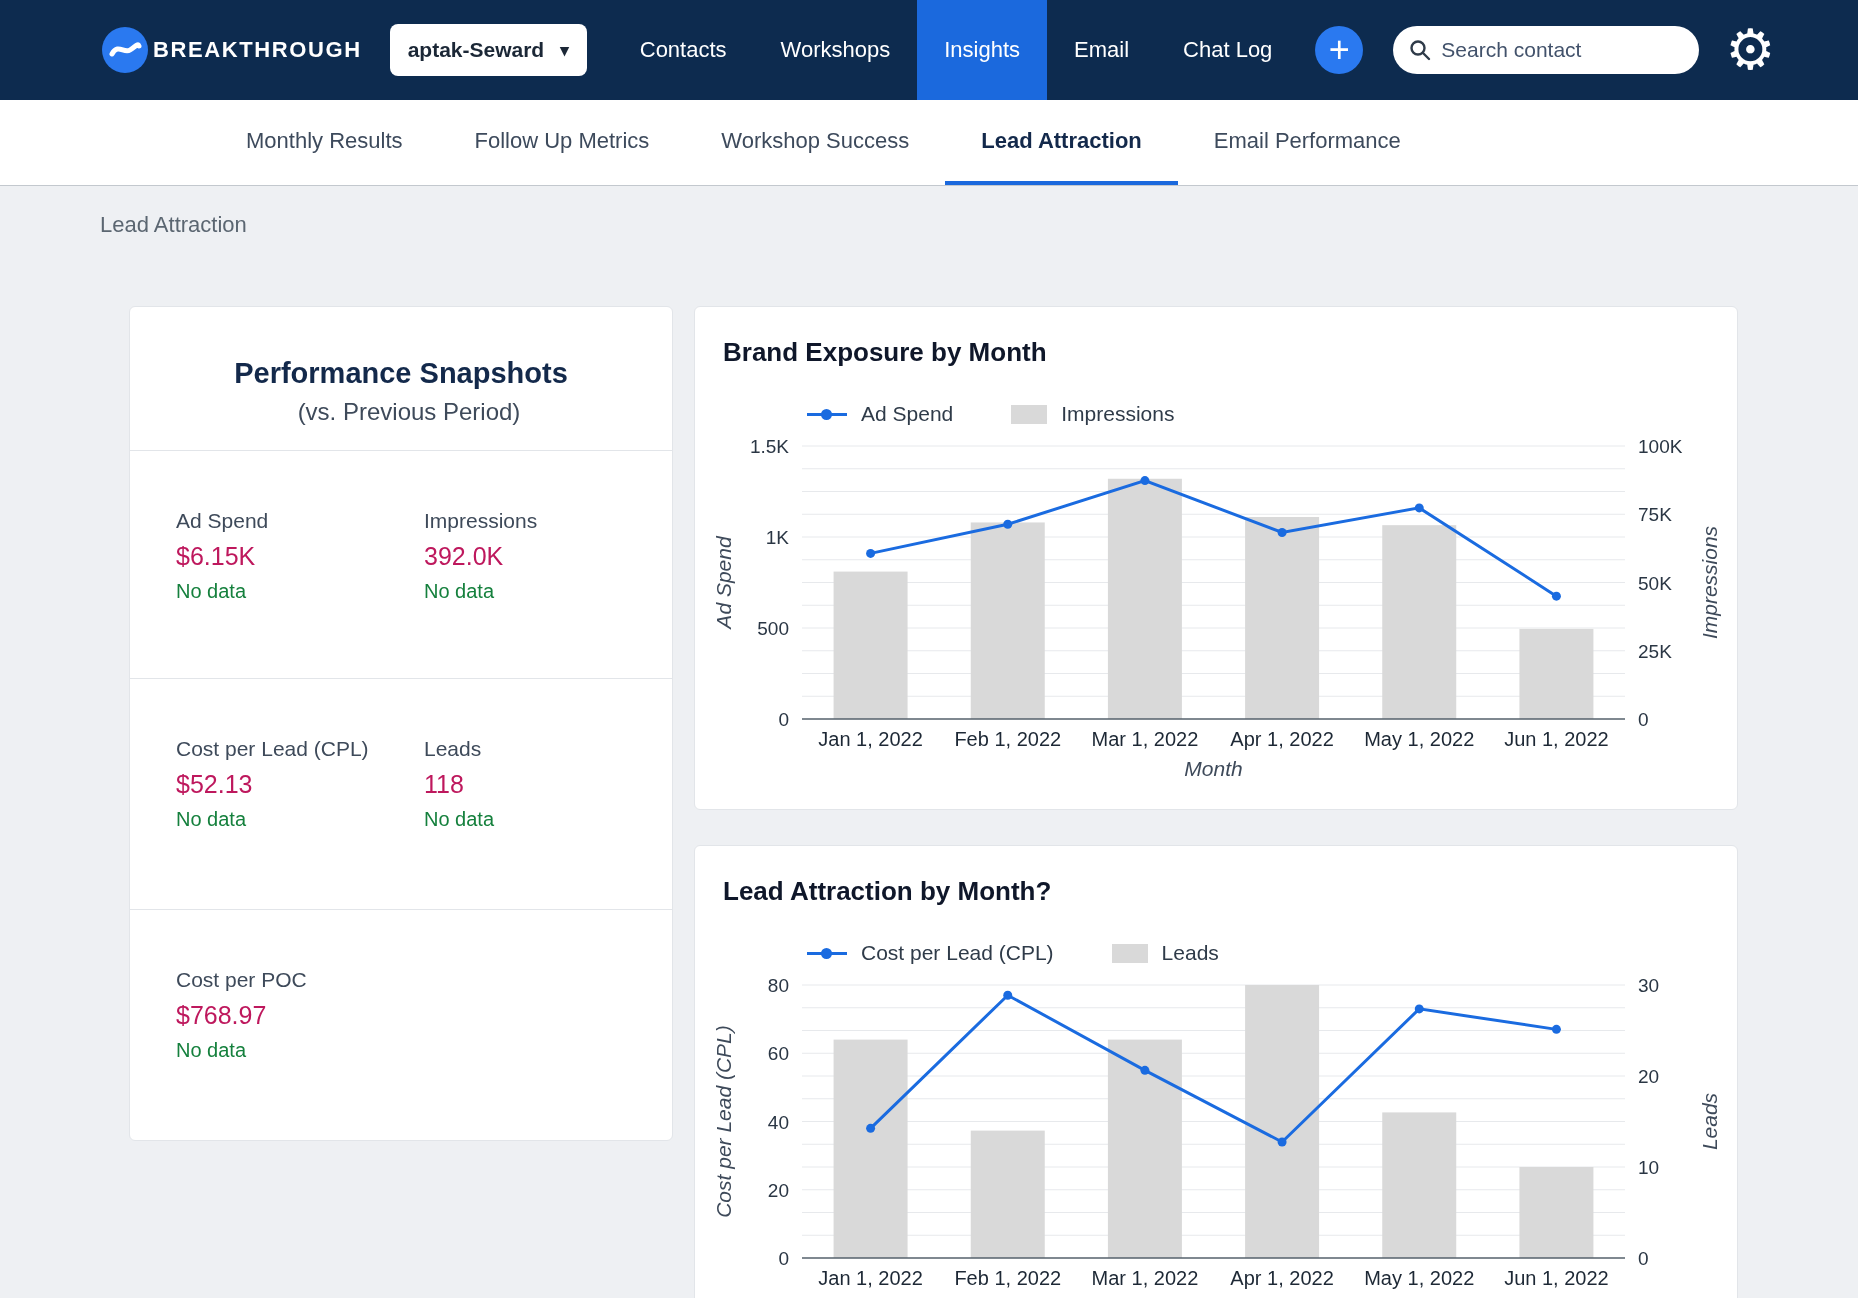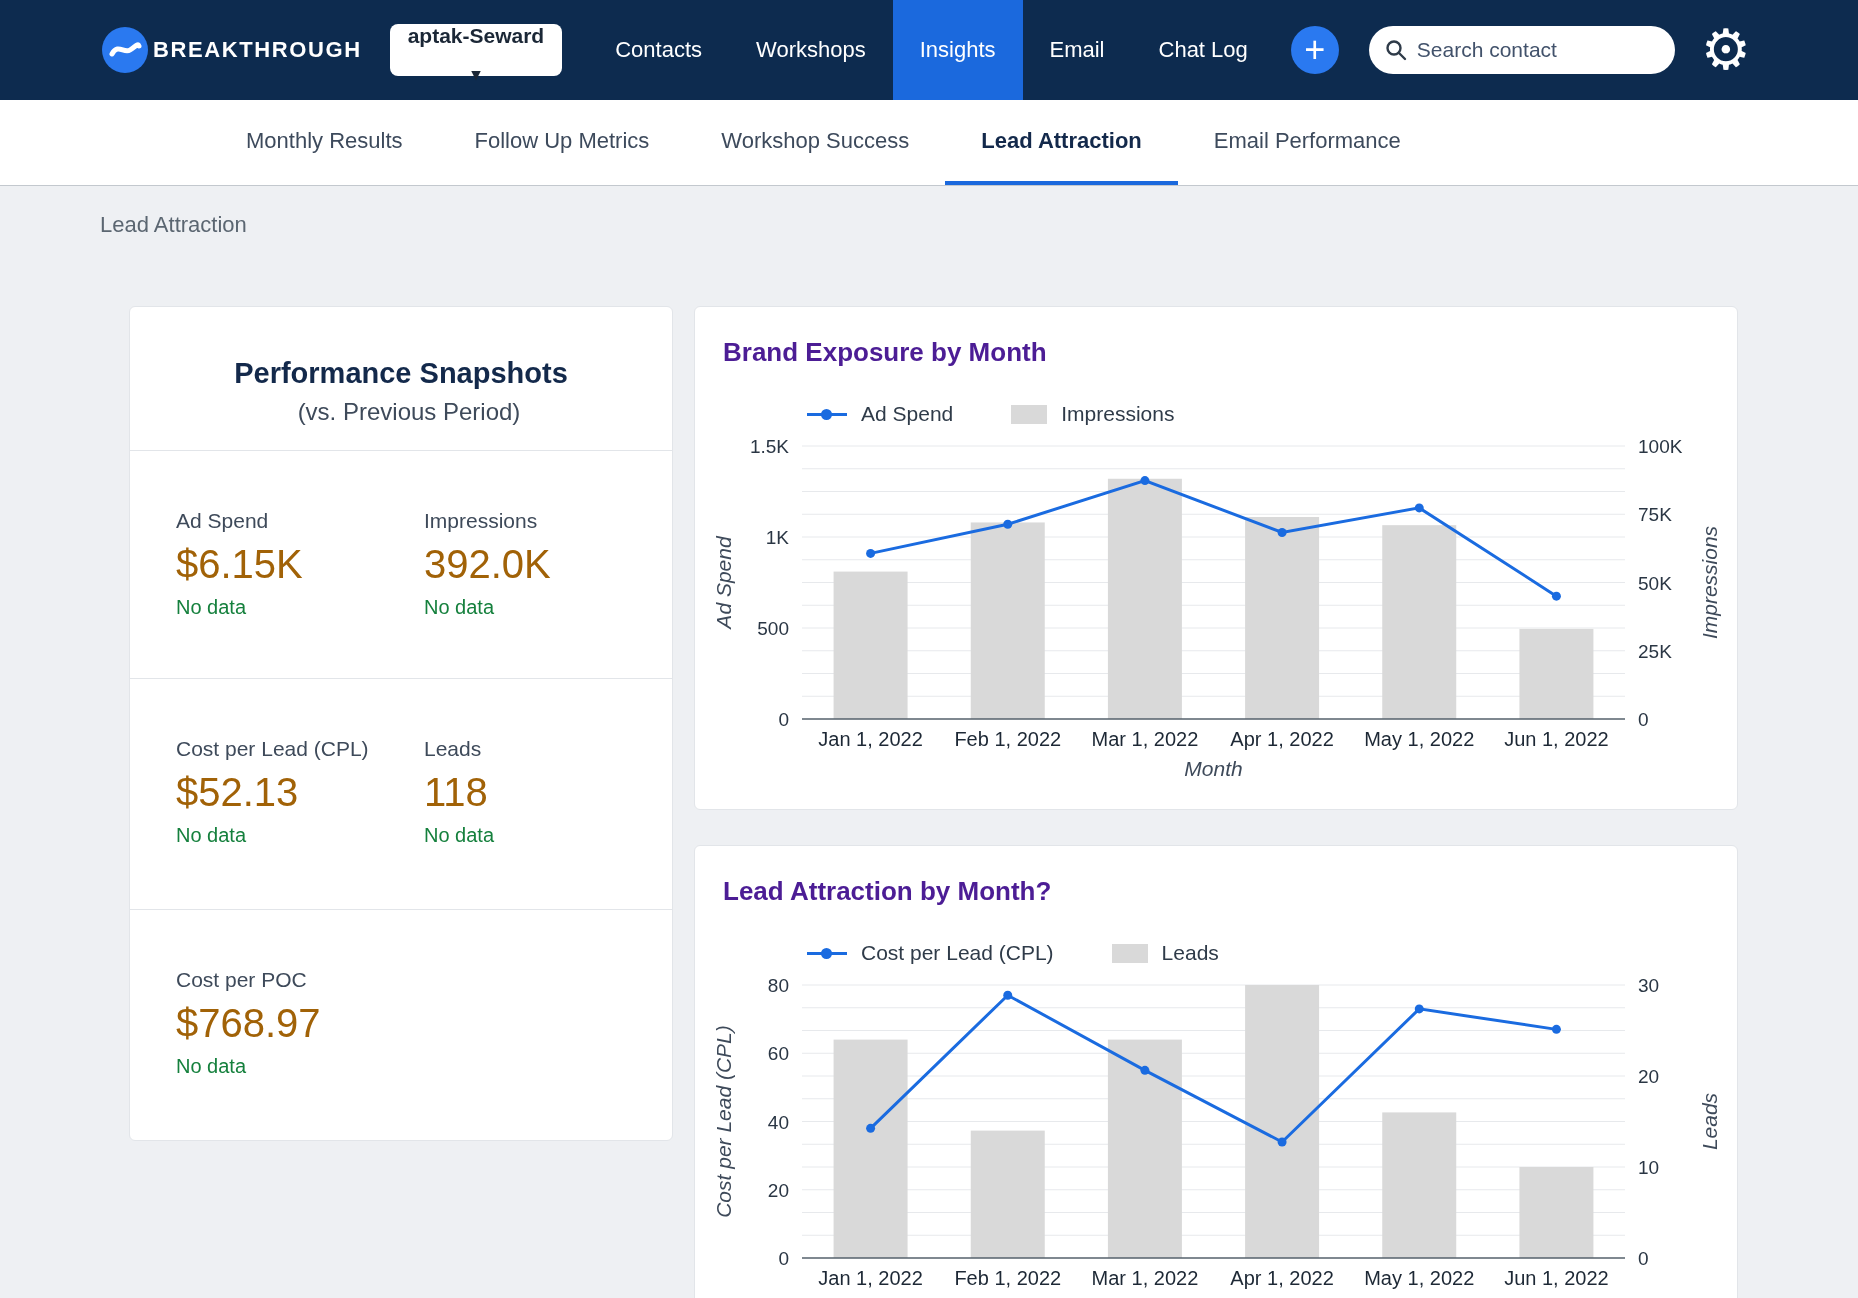--- a/index.html
+++ b/index.html
@@ -12,21 +12,21 @@
   }
 
   
   .topnav { height:100px; background:#0d2b4f; display:flex; align-items:center; }
   .brand { display:flex; align-items:center; gap:5px; margin-left:102px; cursor:pointer; }
   .brand-icon { width:46px; height:46px; flex:0 0 auto; }
   .brand-text { color:#ffffff; font-weight:700; font-size:22px; letter-spacing:1.6px; }
   .account-dd {
     margin-left:28px; height:52px; background:#ffffff; border:none; border-radius:8px;
     display:flex; align-items:center; gap:16px; padding:0 18px;
-    font-size:21px; font-weight:700; color:#1b2736; font-family:inherit; cursor:pointer;flex-direction:column;
+    font-size:21px; font-weight:700; color:#1b2736; font-family:inherit; cursor:pointer;
   }
   .account-dd .caret { font-size:17px; color:#1b2736; }
   .topnav nav { display:flex; align-items:stretch; height:100%; margin-left:26px; }
   .nav-item {
     display:flex; align-items:center; padding:0 27px; color:#ffffff;
     font-size:22px; text-decoration:none; cursor:pointer; white-space:nowrap;
   }
   .nav-item.active { background:#1b69dd; }
   .plus-btn {
     width:48px; height:48px; border-radius:50%; background:#2a79f0; border:none;
@@ -70,26 +70,26 @@
   .snap-header { height:144px; border-bottom:1px solid #e2e5e9; text-align:center; padding-top:50px; }
   .snap-header h2 { font-size:29px; font-weight:700; color:#13294b; }
   .snap-sub { font-size:24px; color:#3e4a5a; margin-top:8px;margin-left:16px; }
   .snap-section { display:flex; padding:58px 0 0 46px; }
   .snap-section.bordered { border-bottom:1px solid #e2e5e9; }
   .s1 { height:228px; }
   .s2 { height:231px; }
   .s3 { height:230px; }
   .metric { width:281px; }
   .m-label { font-size:21px; color:#3e4a5a; }
-  .m-value { font-size:40px; color:#a16207; margin-top:9px; }
+  .m-value { font-size:25px; color:#be185d; margin-top:9px; }
   .m-note  { font-size:20px; color:#15803d; margin-top:9px; }
 
   
   .chart-card { padding-top:30px; overflow:hidden; }
-  .chart-title { margin-left:28px; font-size:26px; font-weight:700; color:#4c1d95; }
+  .chart-title { margin-left:28px; font-size:26px; font-weight:700; color:#0f172a; }
   .legend { display:flex; gap:58px; margin:34px 0 0 112px; align-items:center; }
   .legend-item { display:flex; align-items:center; gap:14px; }
   .legend-label { font-size:21px; color:#2f3b49; }
   .swatch-line { width:40px; height:3px; background:#1a6be0; position:relative; display:inline-block; }
   .swatch-dot { width:11px; height:11px; border-radius:50%; background:#1a6be0; position:absolute; left:14px; top:-4px; }
   .swatch-bar { width:36px; height:19px; background:#d9d9d9; display:inline-block; }
   svg.chart { display:block; margin-top:10px; width:1044px; height:350px; }
 
   .chart .tick       { font-size:19px; fill:#2a3644; font-family:"Liberation Sans",sans-serif; }
   .chart .xtick      { font-size:20px; fill:#1d2835; font-family:"Liberation Sans",sans-serif; }

